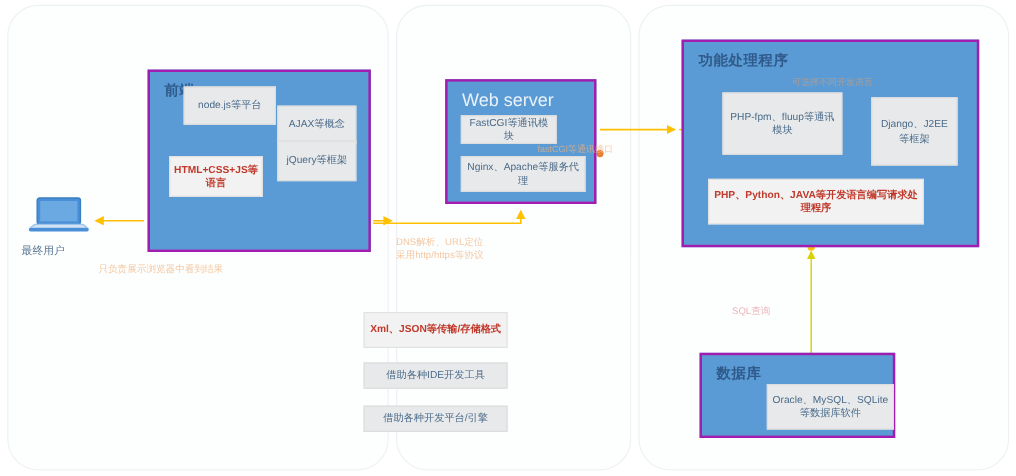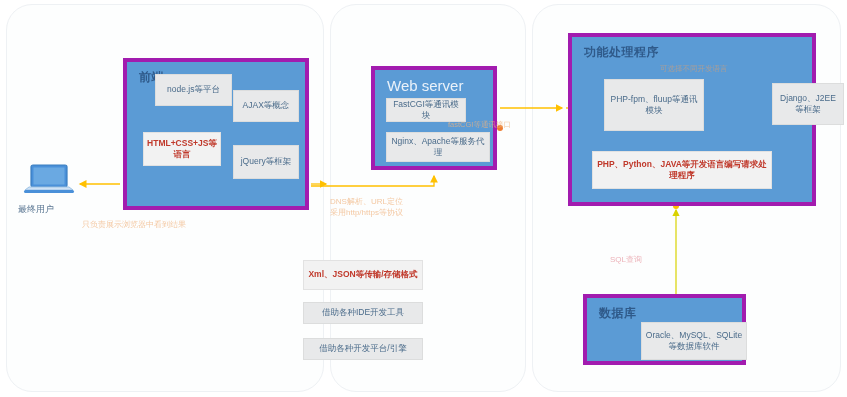--- a/index.html
+++ b/index.html
@@ -21,21 +21,21 @@
     background:#fdfefe;
   }
   .ghost.g1 { left:6px;  top:4px;  width:318px; height:388px; }
   .ghost.g2 { left:330px;top:4px;  width:196px; height:388px; }
   .ghost.g3 { left:532px;top:4px;  width:309px; height:388px; }
 
   
   .panel {
     position:absolute;
     background:#5b9bd5;
-    border:4px solid #a21caf;
+    border:2px solid #a21caf;
   }
   .panel-title {
     position:absolute;
     left:12px; top:7px;
     color:#2f5a8a;
     font-size:12px;
     font-weight:bold;
     letter-spacing:.5px;
     white-space:nowrap;
   }
@@ -56,32 +56,32 @@
     padding:2px 3px;
   }
   .card.grey { background:#e8e9ea; border-color:#dcdddd; }
   .card.red  { color:#c0392b; font-weight:bold; font-size:8.5px; }
 
   
   #frontend { left:123px; top:58px; width:186px; height:152px; }
   #fe-node   { left:16px;  top:12px; width:77px; height:32px;margin-left:12px; }
   #fe-ajax   { left:106px; top:28px; width:66px; height:32px; }
   #fe-html   { left:16px;  top:70px; width:78px; height:34px; }
-  #fe-jquery { left:106px; top:83px; width:66px; height:34px; }
+  #fe-jquery { left:106px; top:57px; width:66px; height:34px; }
   #fe-browser{ left:16px;  top:112px;width:156px;height:26px; }
 
   
   #webserver { left:371px; top:66px; width:126px; height:104px; }
   #ws-fastcgi{ left:11px; top:28px; width:80px; height:24px; }
   #ws-nginx  { left:11px; top:62px; width:104px; height:30px; }
 
   
   #funcproc  { left:568px; top:33px; width:248px; height:173px; }
   #fp-php    { left:20px; top:42px; width:100px; height:52px;margin-left:12px; }
-  #fp-django { left:156px; top:46px; width:72px; height:42px;margin-left:44px; }
+  #fp-django { left:156px; top:46px; width:72px; height:57px; }
   #fp-langs  { left:20px; top:114px;width:180px;height:38px; }
 
   
   #database  { left:583px; top:294px; width:163px; height:71px; }
   #db-box    { left:54px; top:24px; width:106px; height:38px; }
 
   
   #c-xml { left:303px; top:260px; width:120px; height:30px; }
   #c-ide { left:303px; top:302px; width:120px; height:22px; }
   #c-plat{ left:303px; top:338px; width:120px; height:22px; }

